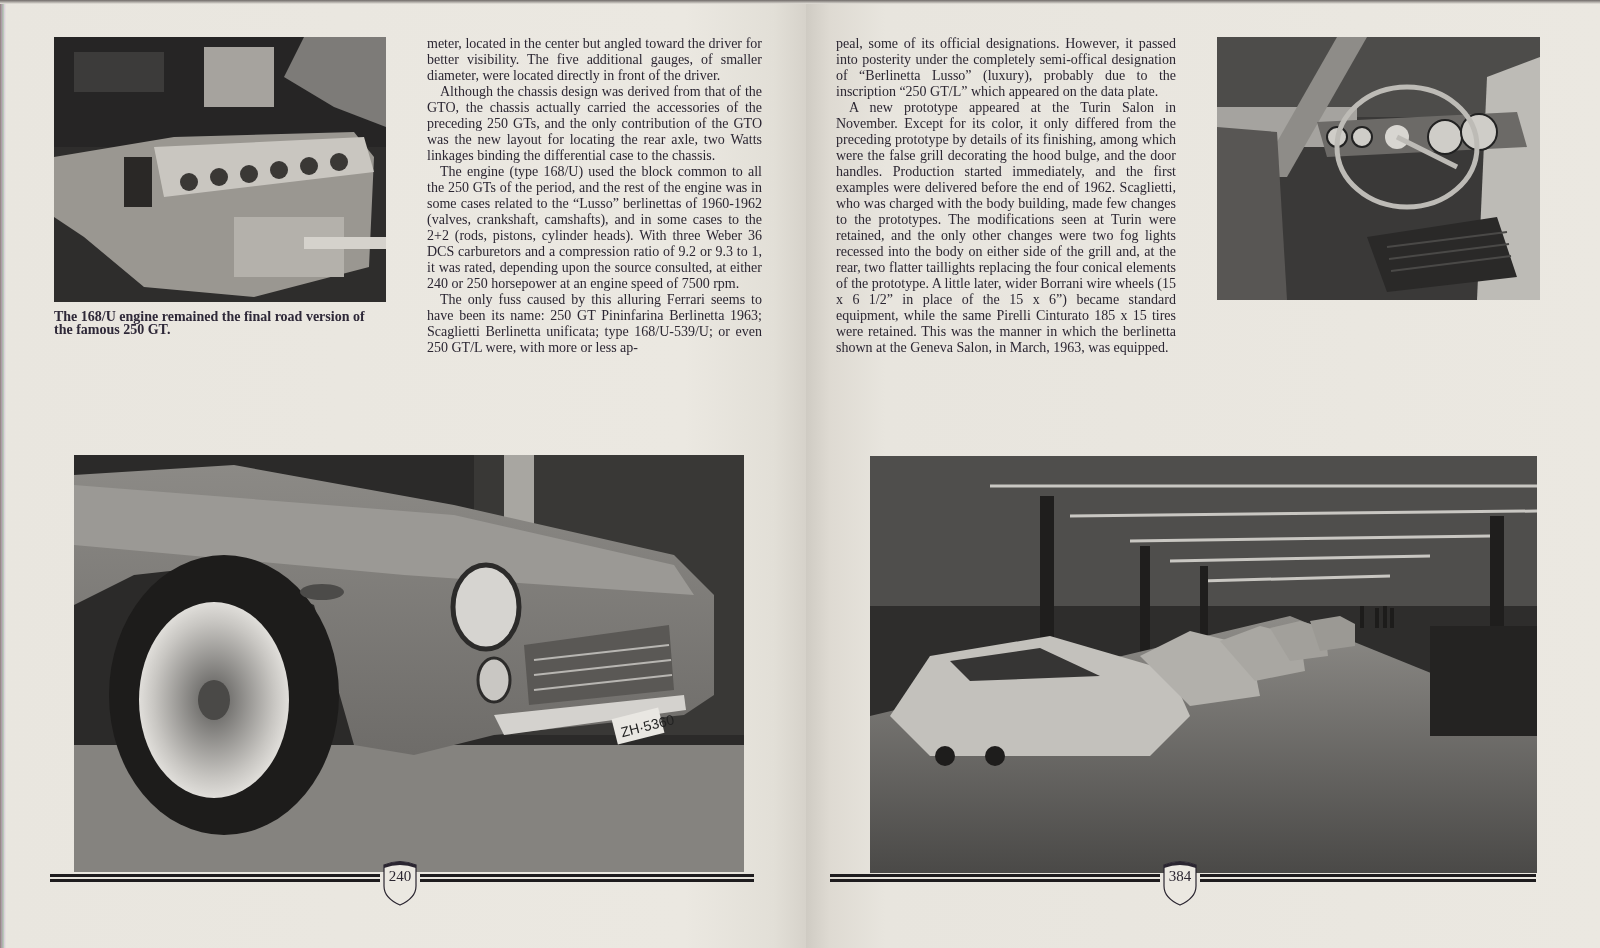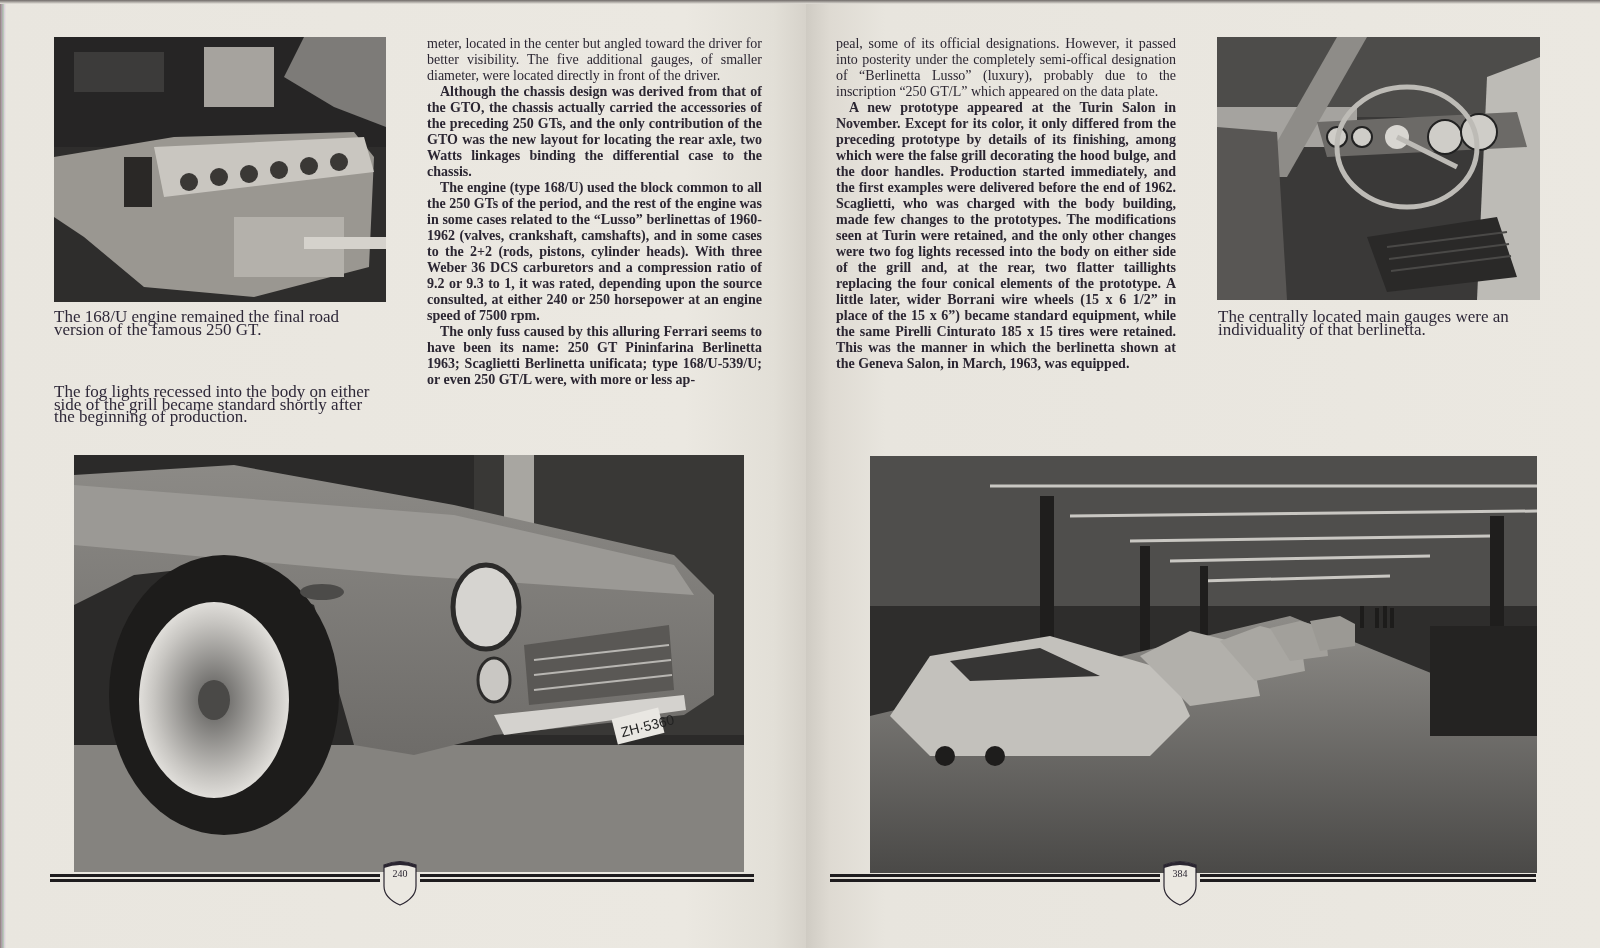--- a/index.html
+++ b/index.html
@@ -38,42 +38,42 @@
   .photo svg { display: block; width: 100%; height: 100%; }
 
   .col-text {
     position: absolute;
     font-size: 14px;
     line-height: 16px;
     text-align: justify;
     color: #2b2632;
   }
   .col-text p { text-indent: 0; }
-  .col-text p.indent { text-indent: 13px; font-weight: bold; }
+  .col-text p.indent { text-indent: 13px; }
 
   .caption {
     position: absolute;
-    font-size: 17px;
+    font-size: 14px;
     line-height: 12.6px;
-    font-weight: normal;
+    font-weight: bold;
     color: #2e2838;
   }
 
   .rule {
     position: absolute; height: 8px;
     border-top: 3px solid #1e1c1e;
     border-bottom: 3px solid #1e1c1e;
   }
   .badge {
     position: absolute; width: 36px; height: 48px;
   }
   .badge svg { position: absolute; left: 0; top: 0; width: 36px; height: 48px; }
   .badge .num {
     position: absolute; left: 0; top: 10px; width: 36px;
-    text-align: center; font-size: 10px; color: #2a2530;
+    text-align: center; font-size: 15px; color: #2a2530;
     font-family: "Liberation Serif", serif;
   }
 </style>
 </head>
 <body>
 
 <div class="spread">
 
   <div class="page page-left">
 
@@ -97,21 +97,20 @@
             <circle cx="285" cy="125" r="9"></circle>
         </g>
         <rect x="70" y="120" width="28" height="50" fill="#2a2826"></rect>
         <rect x="180" y="180" width="110" height="60" fill="#b4b1ab"></rect>
         <rect x="250" y="200" width="82" height="12" fill="#d5d2cc"></rect>
       </svg>
     </div>
 
     <div class="caption" style="left:54px; top:311px; width:330px;">The 168/U engine remained the final road version of the famous 250 GT.</div>
 
-    <div class="caption" style="left:54px; top:386px; width:330px;">The fog lights recessed into the body on either side of the grill became standard shortly after the beginning of production.</div>
 
     <div class="col-text" style="left:427px; top:36px; width:335px;">
       <p>meter, located in the center but angled toward the driver for better visibility. The five additional gauges, of smaller diameter, were located directly in front of the driver.</p>
       <p class="indent">Although the chassis design was derived from that of the GTO, the chassis actually carried the accessories of the preceding 250 GTs, and the only contribution of the GTO was the new layout for locating the rear axle, two Watts linkages binding the differential case to the chassis.</p>
       <p class="indent">The engine (type 168/U) used the block common to all the 250 GTs of the period, and the rest of the engine was in some cases related to the “Lusso” berlinettas of 1960-1962 (valves, crankshaft, camshafts), and in some cases to the 2+2 (rods, pistons, cylinder heads). With three Weber 36 DCS carburetors and a compression ratio of 9.2 or 9.3 to 1, it was rated, depending upon the source consulted, at either 240 or 250 horsepower at an engine speed of 7500 rpm.</p>
       <p class="indent">The only fuss caused by this alluring Ferrari seems to have been its name: 250 GT Pininfarina Berlinetta 1963; Scaglietti Berlinetta unificata; type 168/U-539/U; or even 250 GT/L were, with more or less ap-</p>
     </div>
 
     <div class="photo" style="left:74px; top:455px; width:670px; height:417px;">
       <svg viewBox="0 0 670 417" preserveAspectRatio="none">
@@ -198,21 +197,20 @@
         <path d="M150 200 L280 180 L300 240 L170 255 Z" fill="#2a2928"></path>
         <g stroke="#4a4947" stroke-width="2">
           <line x1="170" y1="210" x2="290" y2="195"></line>
           <line x1="172" y1="222" x2="292" y2="207"></line>
           <line x1="174" y1="234" x2="294" y2="219"></line>
         </g>
         <path d="M0 90 L60 95 L70 263 L0 263 Z" fill="#585654"></path>
       </svg>
     </div>
 
-    <div class="caption" style="left:412px; top:311px; width:330px;">The centrally located main gauges were an individuality of that berlinetta.</div>
 
 
     <div class="photo" style="left:64px; top:456px; width:667px; height:417px;">
       <svg viewBox="0 0 667 417" preserveAspectRatio="none">
         <defs>
           <linearGradient id="floorg" x1="0" y1="0" x2="0" y2="1">
             <stop offset="0" stop-color="#8e8c88"></stop>
             <stop offset="1" stop-color="#4a4947"></stop>
           </linearGradient>
         </defs>

